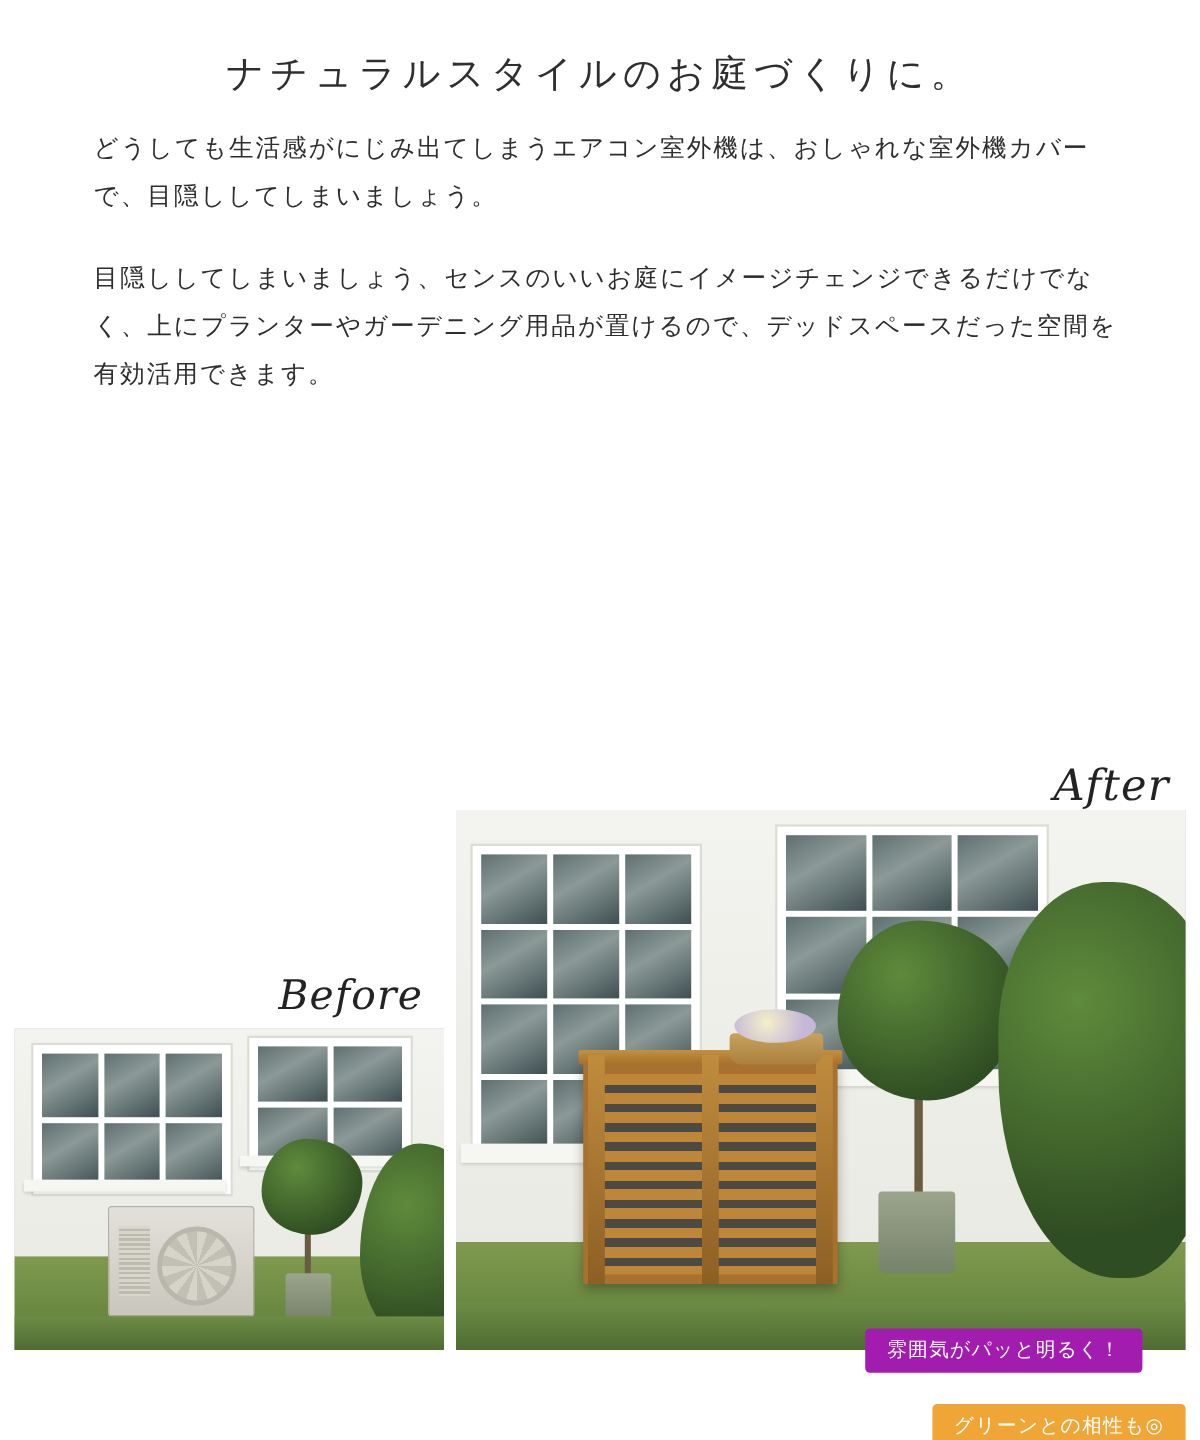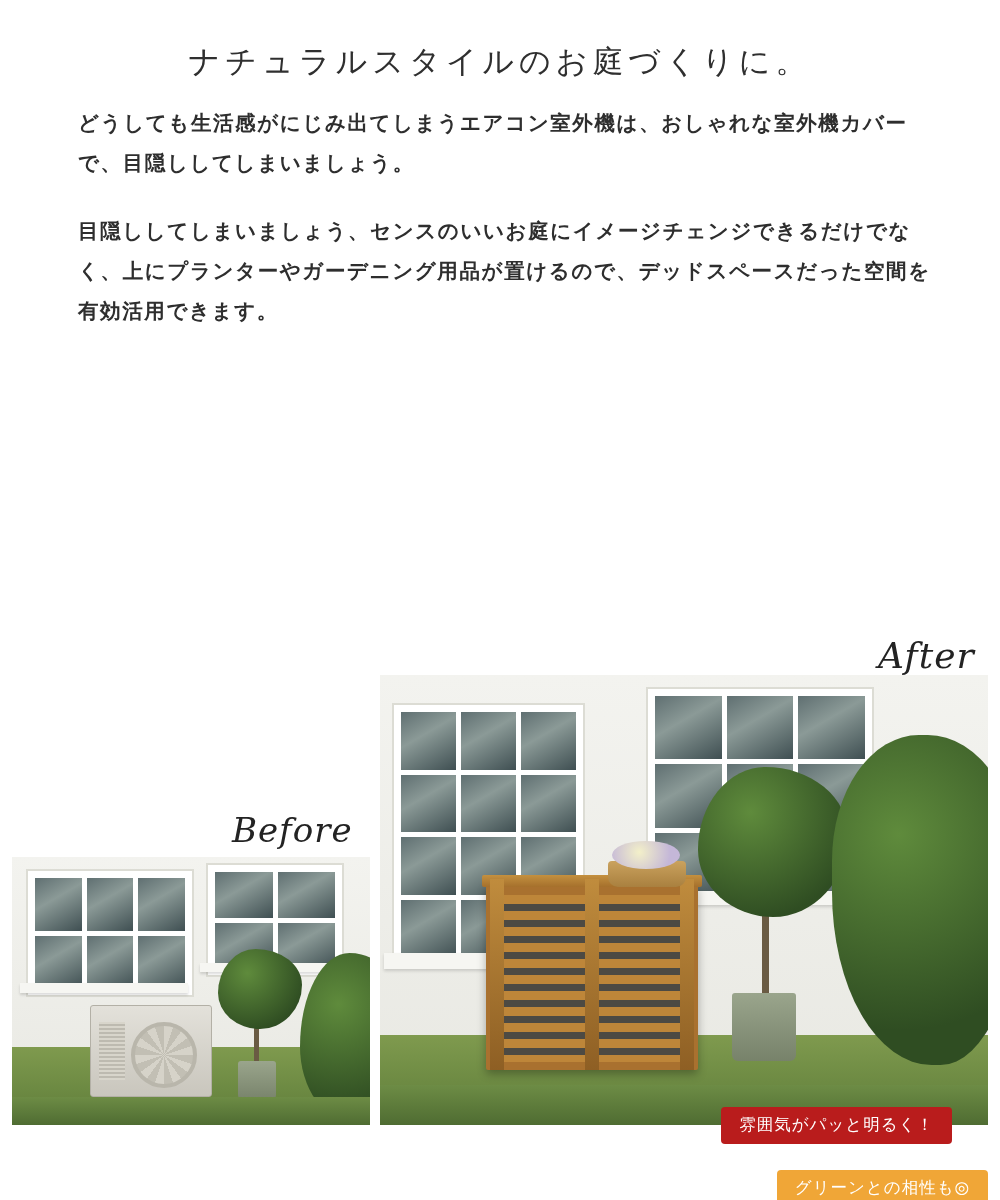--- a/index.html
+++ b/index.html
@@ -34,21 +34,21 @@
   .copy-block {
     position: absolute;
     left: 78px;
     width: 870px;
     font-size: 20.5px;
     line-height: 1.95;
     letter-spacing: 1.6px;
     color: #2e2e2e;
     font-family: "DejaVu Sans", sans-serif;
   }
-  .para { margin: 0 0 28px 0; font-weight: bold; }
+  .para { margin: 0 0 28px 0; }
   .para:last-child { margin-bottom: 0; }
 
   
   .photos {
     position: absolute;
     left: 0;
     top: 675px;
     width: 1000px;
     height: 525px;
   }
@@ -86,21 +86,21 @@
   .badge {
     position: absolute;
     color: #ffffff;
     font-size: 16.5px;
     letter-spacing: 1px;
     padding: 7px 18px 8px 18px;
     border-radius: 4px;
     white-space: nowrap;
     font-family: "DejaVu Sans", sans-serif;
   }
-  .badge-1 { right: 48px; top: 432px; background: #b91c1c; }
+  .badge-1 { right: 48px; top: 432px; background: #a21caf; }
   .badge-2 { right: 12px; top: 478px; background: #f0a637; margin-top: 17px; }
 
   
   .scene { position: absolute; inset: 0; }
 
   
   .wall { position: absolute; inset: 0; background: linear-gradient(#f3f3ef, #e8e8e2); }
   .grass {
     position: absolute; left: 0; right: 0; bottom: 0;
     background: linear-gradient(#7f9a4e, #5d7c39);

